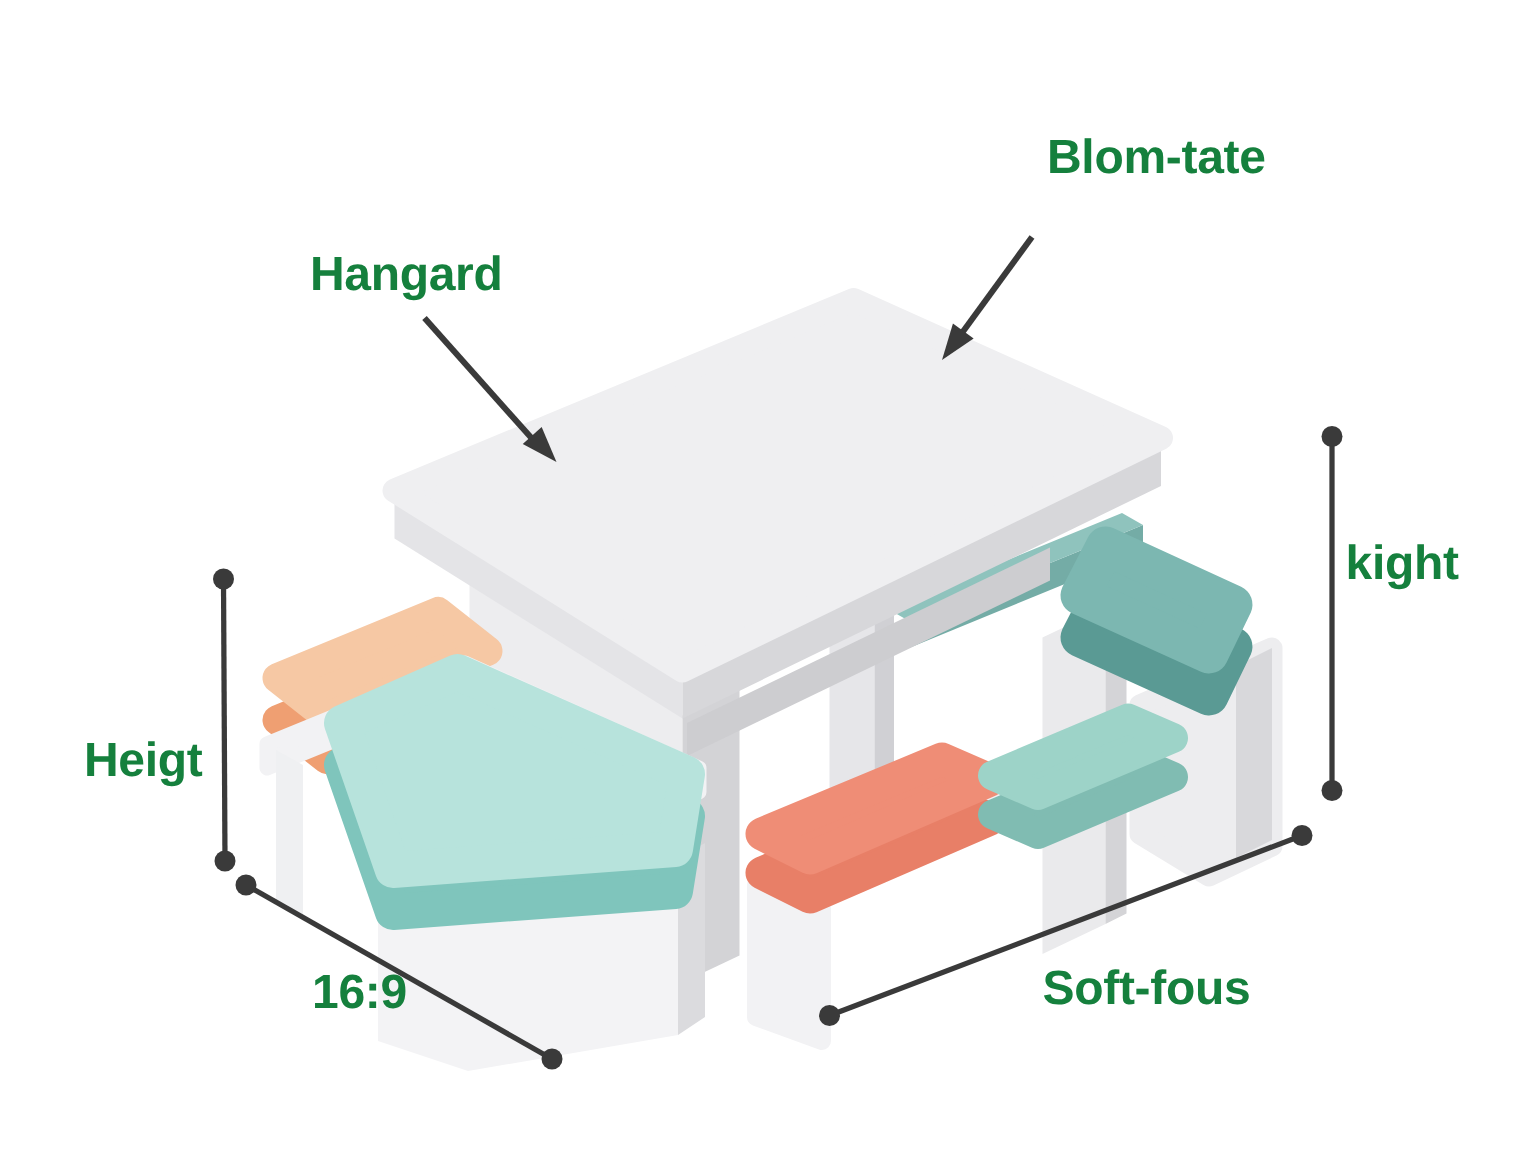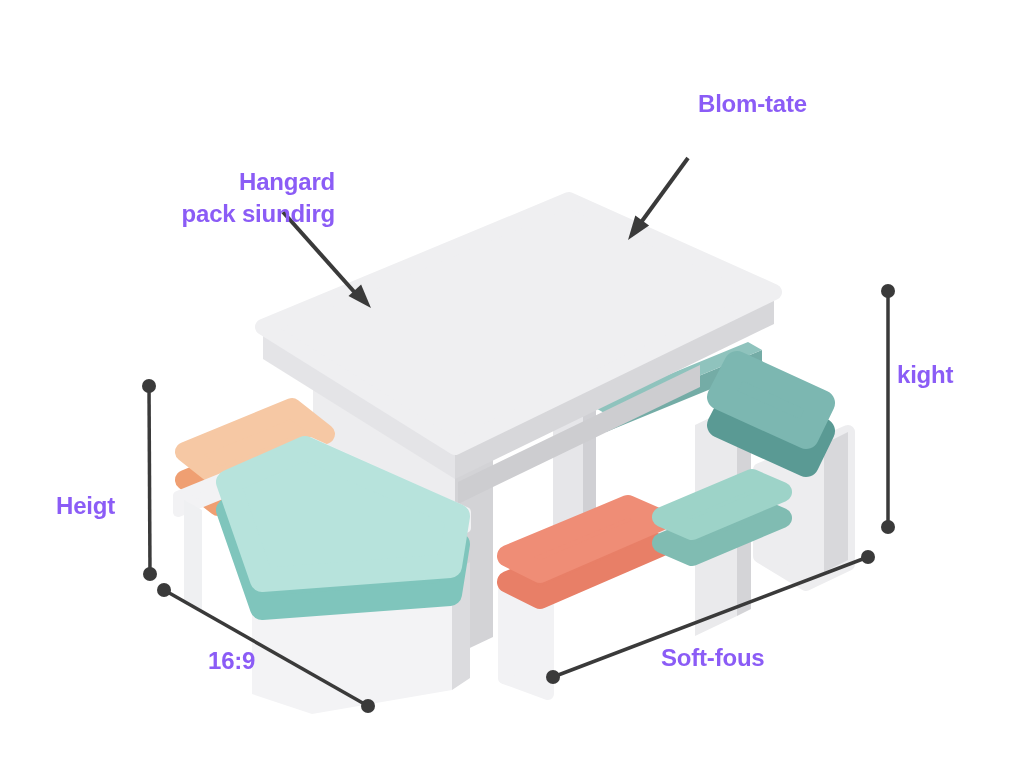--- a/index.html
+++ b/index.html
@@ -2,21 +2,21 @@
 <html><head>
 <meta charset="utf-8">
 <style>
   html,body{margin:0;padding:0;background:#ffffff;}
   #stage{
     position:relative;width:1024px;height:768px;overflow:hidden;background:#ffffff;
     font-family:"Liberation Sans","DejaVu Sans",sans-serif;
   }
   #diagram-svg{position:absolute;left:0;top:0;}
   .lbl{
-    position:absolute;color:#8b5cf6;font-size:24px;line-height:32px;font-weight:700;
+    position:absolute;color:#15803d;font-size:32px;line-height:32px;font-weight:700;
     letter-spacing:-0.2px;white-space:nowrap;
   }
   .lbl.center{text-align:right;}
 </style>
 </head>
 <body>
 
 <div id="stage">
 
   <svg id="diagram-svg" width="1024" height="768" viewBox="0 0 1024 768">
@@ -87,28 +87,27 @@
     <g>
       <line x1="283" y1="212" x2="357" y2="295" stroke="#3a3a3a" stroke-width="4"></line>
       <polygon points="371,308 348.5,296 361.1,284.6" fill="#3a3a3a"></polygon>
       <line x1="688" y1="158" x2="634" y2="232" stroke="#3a3a3a" stroke-width="4"></line>
       <polygon points="628,240 635.3,215.6 649.1,225.6" fill="#3a3a3a"></polygon>
     </g>
   </svg>
 
   <div class="lbl center" style="left:75px;top:166px;width:260px;">
     <div>Hangard</div>
-    <div>pack siundirg</div>
   </div>
 
   <div class="lbl" style="left:698px;top:88px;">
     <div>Blom-tate</div>
   </div>
 
   <div class="lbl" style="left:56px;top:490px;">Heigt</div>
 
   <div class="lbl" style="left:897px;top:359px;text-align:center;">kight</div>
 
   <div class="lbl" style="left:208px;top:645px;">16:9</div>
 
-  <div class="lbl" style="left:661px;top:642px;">Soft-fous</div>
+  <div class="lbl" style="left:695px;top:642px;">Soft-fous</div>
 
 </div>
 
 </body></html>

